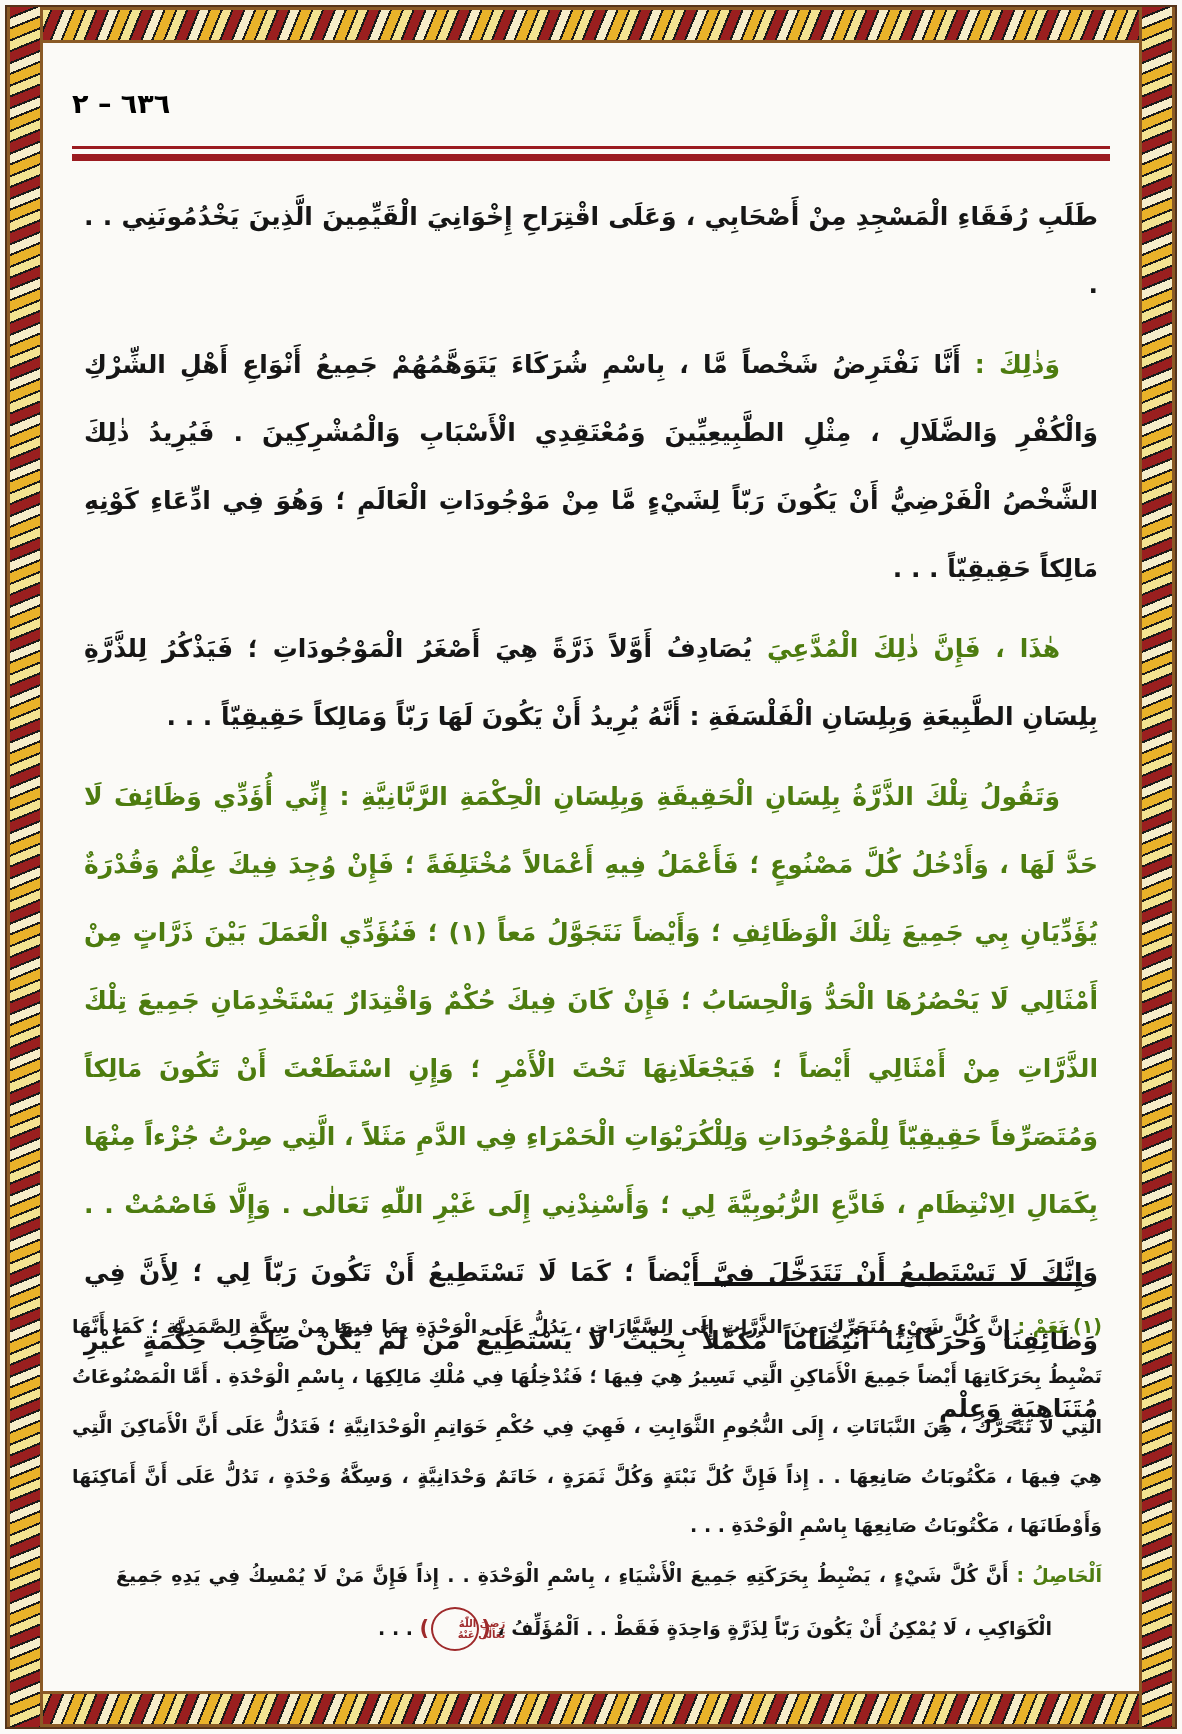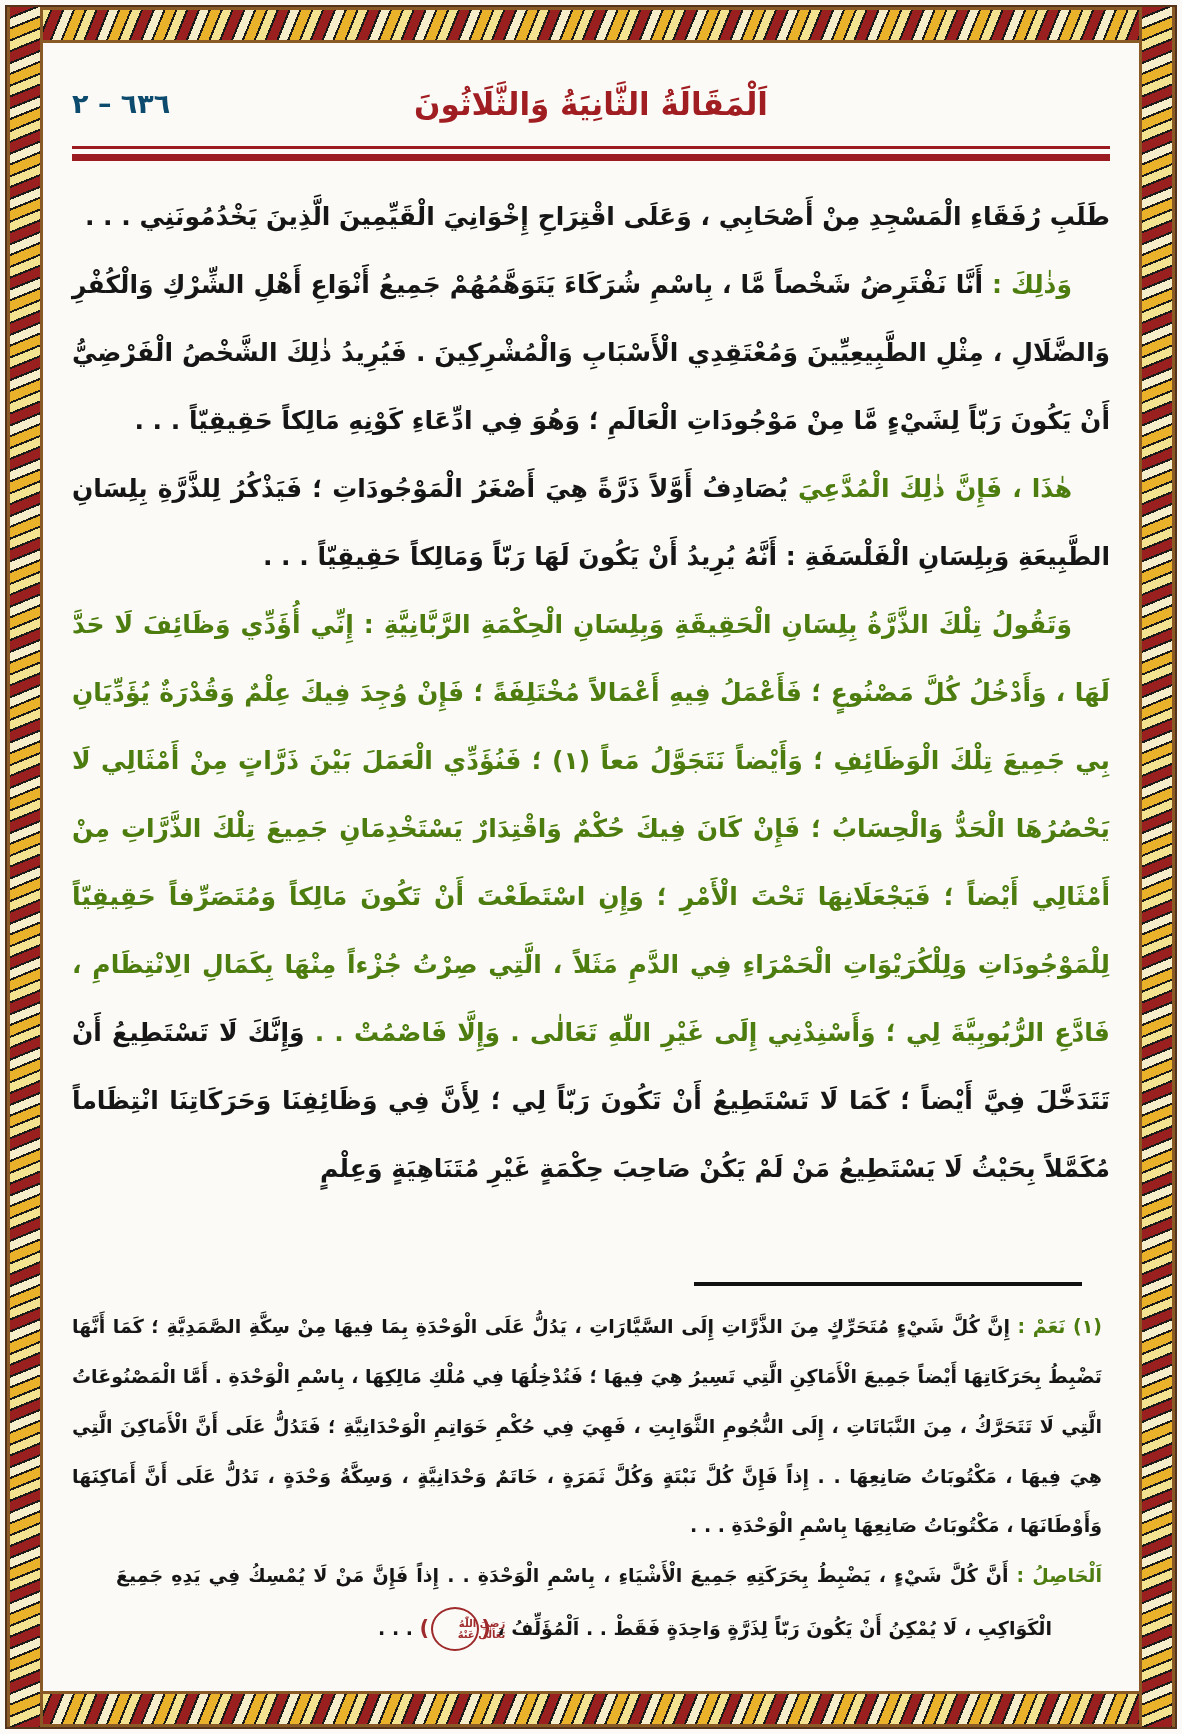--- a/index.html
+++ b/index.html
@@ -43,35 +43,35 @@
     padding:0 28px;
     direction:rtl;
   }
   .page-header{position:relative;margin-top:42px;height:46px;}
   .page-title{
     margin:0;text-align:center;
     font-size:31px;font-weight:bold;color:#a01d22;
   }
   .page-number{
     position:absolute;top:2px;left:0;
-    font-size:27px;font-weight:bold;color:#0c4a6e;
+    font-size:27px;font-weight:bold;color:#000000;
     direction:rtl;
   }
   .header-rule{margin-top:14px;}
   .rule-thin{height:3px;background:#9b1b20;}
   .rule-thick{height:7px;background:#9b1b20;margin-top:5px;}
 
   .body-text{
     margin-top:22px;
     font-size:25px;font-weight:bold;
     line-height:2.72;
     color:#161616;
     text-align:justify;
   }
-  .body-text p{margin:0;}
+  .body-text p{margin:12px;}
   .body-text p.indent{text-indent:38px;}
   .red{color:#4d7c0f;}
 
   .footnote-block{
     position:absolute;bottom:34px;left:28px;right:36px;
   }
   .footnote-divider{
     height:4px;width:388px;background:#111;
     margin-left:auto;margin-right:20px;margin-bottom:16px;
   }
@@ -99,21 +99,20 @@
 
   <div class="frame-outline"></div>
   <div class="b-strip b-h b-top"></div>
   <div class="b-strip b-h b-bottom"></div>
   <div class="b-strip b-v b-left"></div>
   <div class="b-strip b-v b-right"></div>
 
   <div class="content">
 
     <header class="page-header">
-      <h1 class="page-title">اَلْمَقَالَةُ الثَّانِيَةُ وَالثَّلَاثُونَ</h1>
       <div class="page-number">٦٣٦ – ٢</div>
     </header>
 
     <div class="header-rule">
       <div class="rule-thin"></div>
       <div class="rule-thick"></div>
     </div>
 
     <main class="body-text">
       <p><span>طَلَبِ رُفَقَاءِ الْمَسْجِدِ مِنْ أَصْحَابِي ، وَعَلَى اقْتِرَاحِ إِخْوَانِيَ الْقَيِّمِينَ الَّذِينَ يَخْدُمُونَنِي . . .</span></p>

